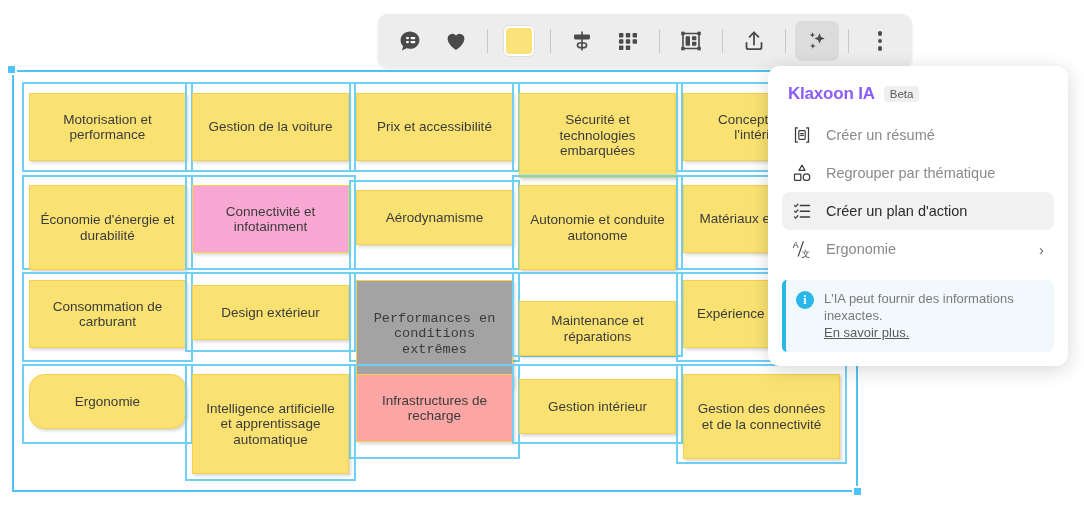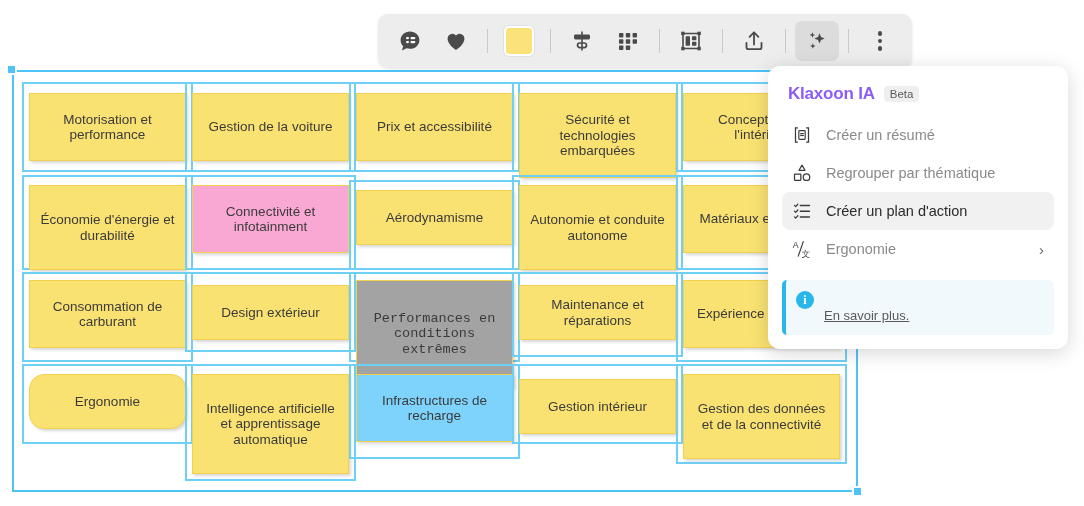--- a/index.html
+++ b/index.html
@@ -179,37 +179,37 @@
       </div>
       <div class="note-sel" style="left: 185px; top: 272px; width: 171px; height: 80px;"></div>
       <div class="note" style="left: 192px; top: 285px; width: 157px; height: 55px; background: rgb(250, 226, 114);">
         <span>Design extérieur</span>
       </div>
       <div class="note-sel" style="left: 349px; top: 272px; width: 171px; height: 90px;"></div>
       <div class="note" style="left: 356px; top: 280px; width: 157px; height: 108px; background: #a3a3a3; font-family: Liberation Mono, monospace;">
         <span>Performances en conditions extrêmes</span>
       </div>
       <div class="note-sel" style="left: 512px; top: 272px; width: 171px; height: 85px;"></div>
-      <div class="note" style="left: 519px; top: 285px; width: 157px; height: 55px; background: rgb(250, 226, 114);">
+      <div class="note" style="left: 519px; top: 301px; width: 157px; height: 55px; background: rgb(250, 226, 114);">
         <span>Maintenance et réparations</span>
       </div>
       <div class="note-sel" style="left: 676px; top: 272px; width: 171px; height: 90px;"></div>
       <div class="note" style="left: 683px; top: 280px; width: 157px; height: 68px; background: rgb(250, 226, 114);">
         <span>Expérience utilisateur</span>
       </div>
       <div class="note-sel" style="left: 22px; top: 364px; width: 171px; height: 80px;"></div>
       <div class="note" style="left: 29px; top: 374px; width: 157px; height: 55px; background: rgb(250, 226, 114); border-radius: 15px;">
         <span>Ergonomie</span>
       </div>
       <div class="note-sel" style="left: 185px; top: 364px; width: 171px; height: 117px;"></div>
       <div class="note" style="left: 192px; top: 374px; width: 157px; height: 100px; background: rgb(250, 226, 114);">
         <span>Intelligence artificielle et apprentissage automatique</span>
       </div>
       <div class="note-sel" style="left: 349px; top: 364px; width: 171px; height: 95px;"></div>
-      <div class="note" style="left: 356px; top: 374px; width: 157px; height: 68px; background: #7dd3fc;">
+      <div class="note" style="left: 356px; top: 374px; width: 157px; height: 68px; background: #fca5a5;">
         <span>Infrastructures de recharge</span>
       </div>
       <div class="note-sel" style="left: 512px; top: 364px; width: 171px; height: 80px;"></div>
       <div class="note" style="left: 519px; top: 379px; width: 157px; height: 55px; background: rgb(250, 226, 114);">
         <span>Gestion intérieur</span>
       </div>
       <div class="note-sel" style="left: 676px; top: 364px; width: 171px; height: 100px;"></div>
       <div class="note" style="left: 683px; top: 374px; width: 157px; height: 85px; background: rgb(250, 226, 114);">
         <span>Gestion des données et de la connectivité</span>
       </div>
@@ -344,19 +344,19 @@
               <text x="11.5" y="21.5" font-family="Liberation Sans, sans-serif" font-size="10.5" fill="#3a3a3a">文</text>
             </svg>
           </span>
           <span class="lbl">Ergonomie</span>
           <span class="chev">›</span>
         </div>
       </div>
     <div class="ai-note">
       <div class="info-badge">i</div>
       <div class="ai-note-txt">
-        <br>
+        <span>L'IA peut fournir des informations inexactes.</span><br>
         <span class="ai-note-link">En savoir plus.</span>
       </div>
     </div>
   </div>
 
 </div>
 
 </body></html>

